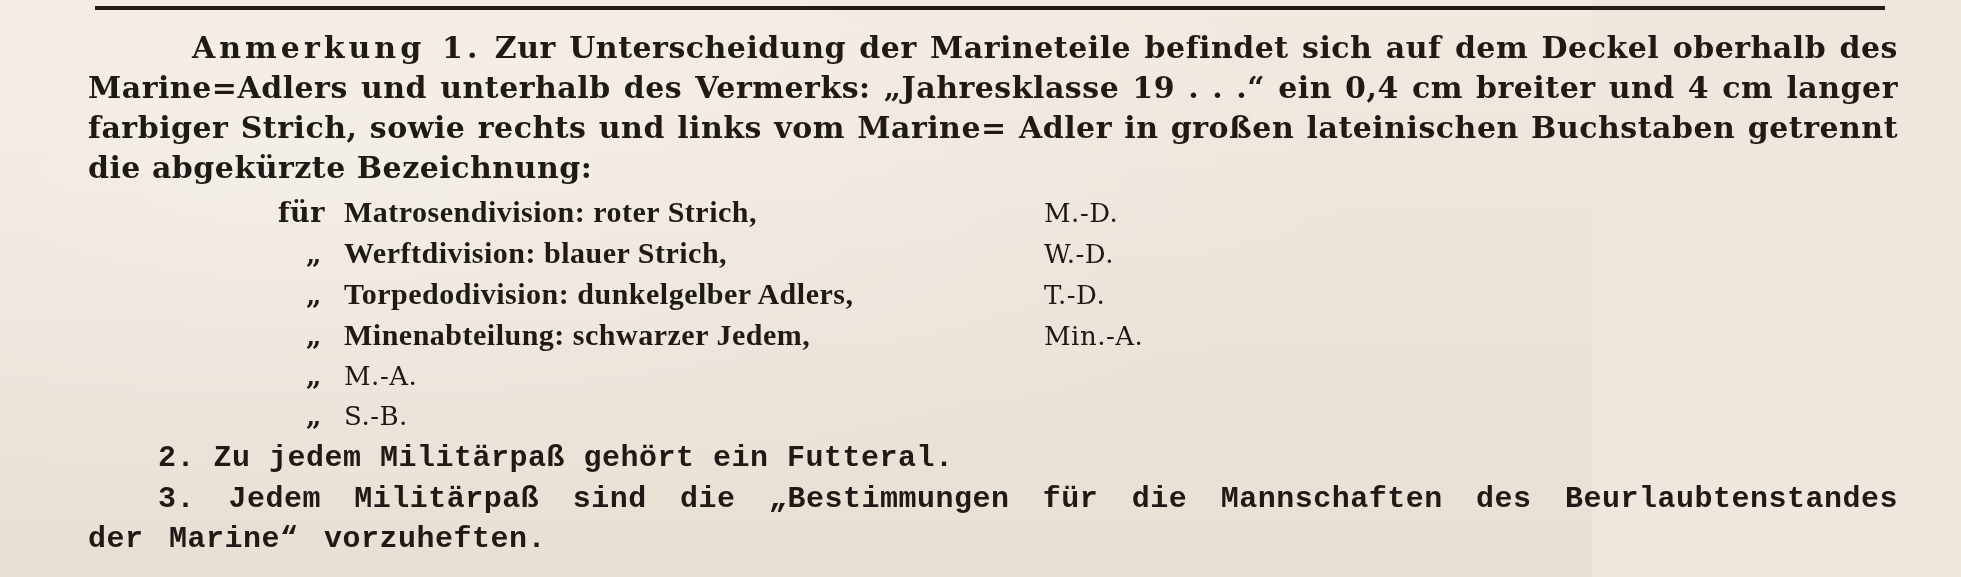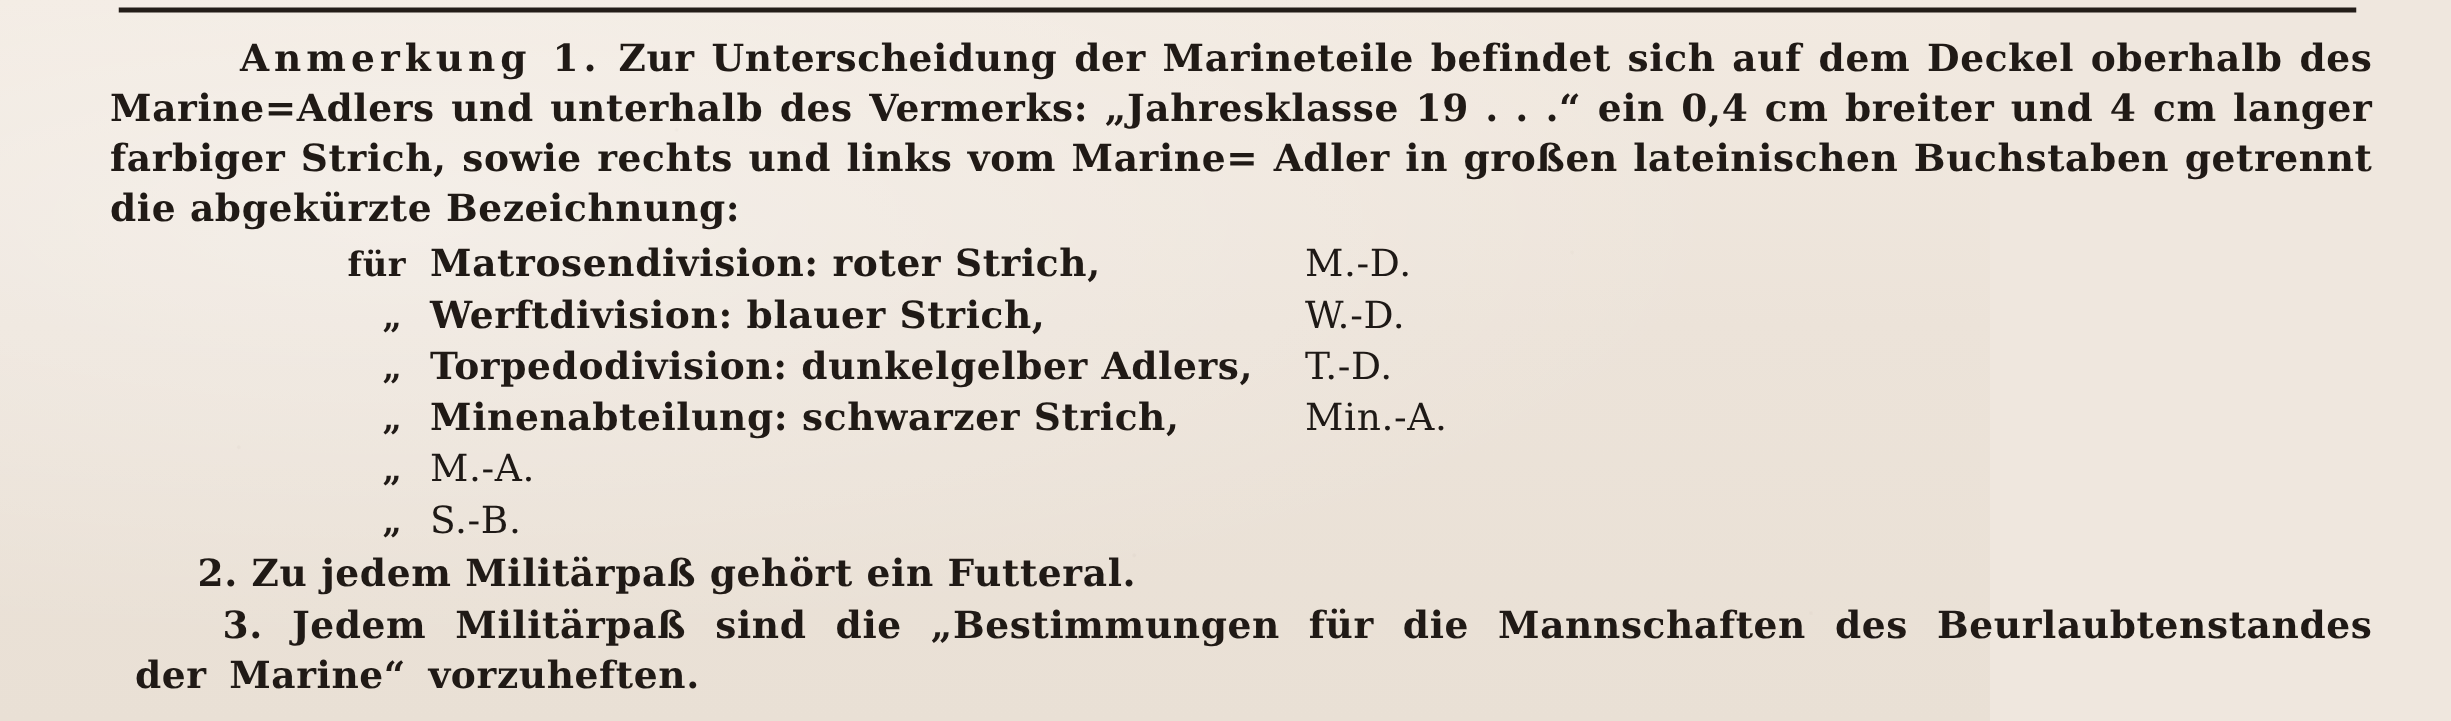--- a/index.html
+++ b/index.html
@@ -81,31 +81,32 @@
     display: inline-block;
     width: 44px;
     text-align: right;
     margin-right: 22px;
     font-size: 27px;
   }
   .li-mark.first { width: 44px; }
   .li-text {
     display: inline-block;
     width: 700px;
+    font-family: Liberation Serif, serif;
   }
   .li-abbr {
     display: inline-block;
     font-family: "DejaVu Serif", serif;
     font-weight: 400;
-    font-size: 30px;
+    font-size: 26px;
     letter-spacing: 0.5px;
   }
   .list-offset { margin-left: 190px; }
-  .num-para { text-indent: 70px; }
-  .wide-gap { word-spacing: 7px; margin-left: 20px; }
+  .num-para { text-indent: 70px; font-family: Liberation Mono, monospace; }
+  .wide-gap { word-spacing: 7px; }
 </style>
 </head>
 <body>
 
 <div class="page">
   <div class="grain"></div>
   <div class="rule"></div>
 
   <div class="content">
 
@@ -125,21 +126,21 @@
         <span class="blk li-text">Werftdivision: blauer Strich,</span>
         <span class="li-abbr">W.-D.</span>
       </li>
       <li>
         <span class="blk li-mark">„</span>
         <span class="blk li-text">Torpedodivision: dunkelgelber Adlers,</span>
         <span class="li-abbr">T.-D.</span>
       </li>
       <li>
         <span class="blk li-mark">„</span>
-        <span class="blk li-text">Minenabteilung: schwarzer Strich,</span>
+        <span class="blk li-text">Minenabteilung: schwarzer Jedem,</span>
         <span class="li-abbr">Min.-A.</span>
       </li>
       <li>
         <span class="blk li-mark">„</span>
         <span class="li-abbr">M.-A.</span>
       </li>
       <li>
         <span class="blk li-mark">„</span>
         <span class="li-abbr">S.-B.</span>
       </li>

